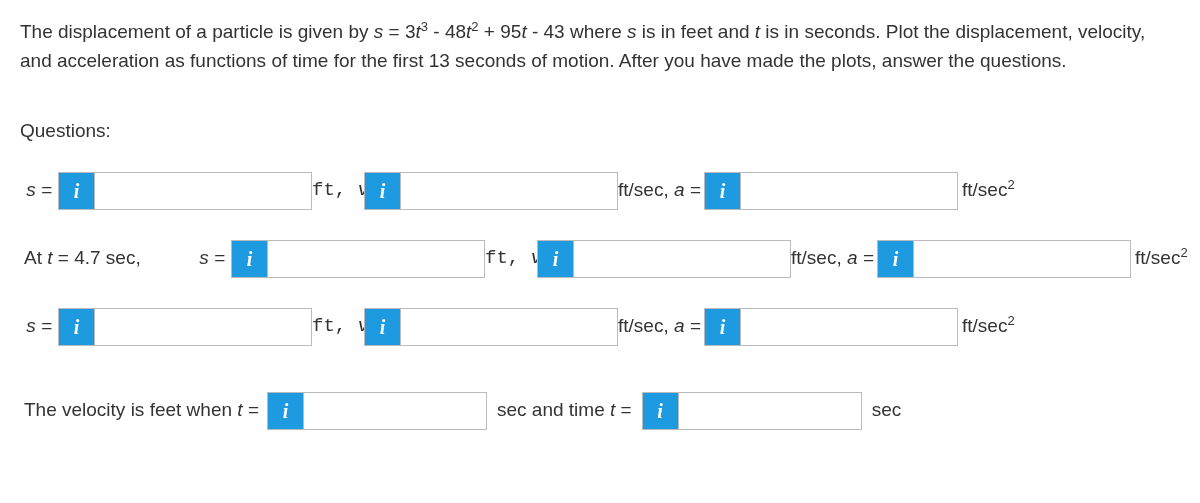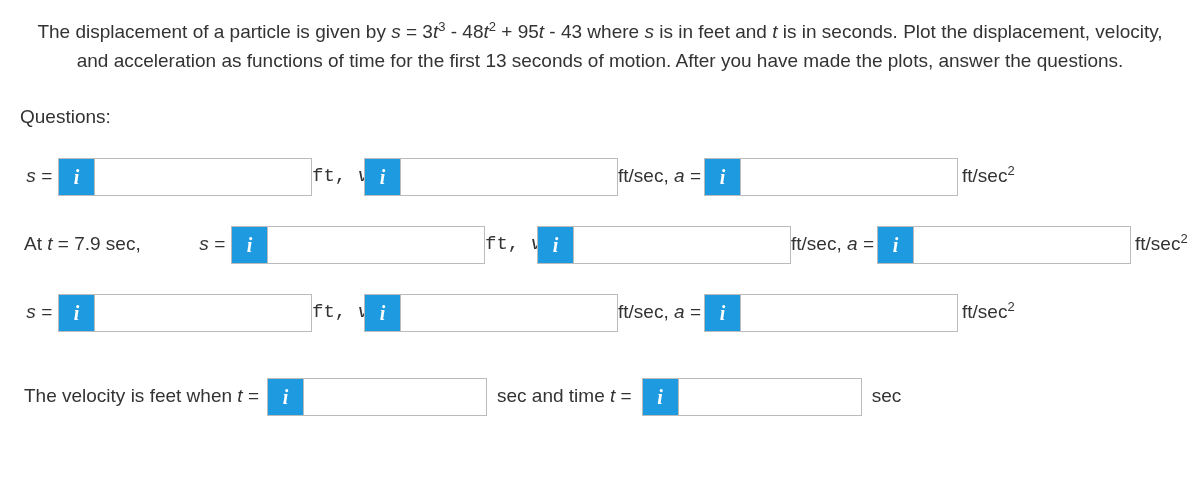--- a/index.html
+++ b/index.html
@@ -7,22 +7,21 @@
     font-family: Arial, Helvetica, sans-serif;
     font-size: 19px;
     color: #333;
     margin: 0;
     padding: 18px 20px 24px 20px;
     width: 1200px;
     background: #fff;
     line-height: 1.5;
   }
   .problem-text {
-    margin-bottom: 28px;
-    text-align: center;
+    margin-bottom: 42px;
   }
   .italic { font-style: italic; }
   .questions-heading {
     margin-bottom: 26px;
   }
   .rows-wrap {
     margin-left: 0;
     margin-bottom: 46px;
   }
   .row {
@@ -120,21 +119,21 @@
     <div class="eq-label a"><span>ft/sec, </span><span class="italic">a =</span></div>
     <div class="input-wrap">
       <div class="info-btn">i</div>
       <input type="text" value="" style="">
     </div>
     <div class="unit-label ftsec2"><span>ft/sec</span><sup>2</sup></div>
   </div>
 
   <div class="row">
     <div class="time-label">
-      <span>At </span><span class="italic">t</span><span> = 7.9 sec,</span>
+      <span>At </span><span class="italic">t</span><span> = 4.7 sec,</span>
     </div>
     <div class="eq-label"><span class="italic">s =</span></div>
     <div class="input-wrap">
       <div class="info-btn">i</div>
       <input type="text" value="" style="">
     </div>
     <div class="eq-label v"><span>ft, </span><span class="italic">v =</span></div>
     <div class="input-wrap">
       <div class="info-btn">i</div>
       <input type="text" value="" style="">

